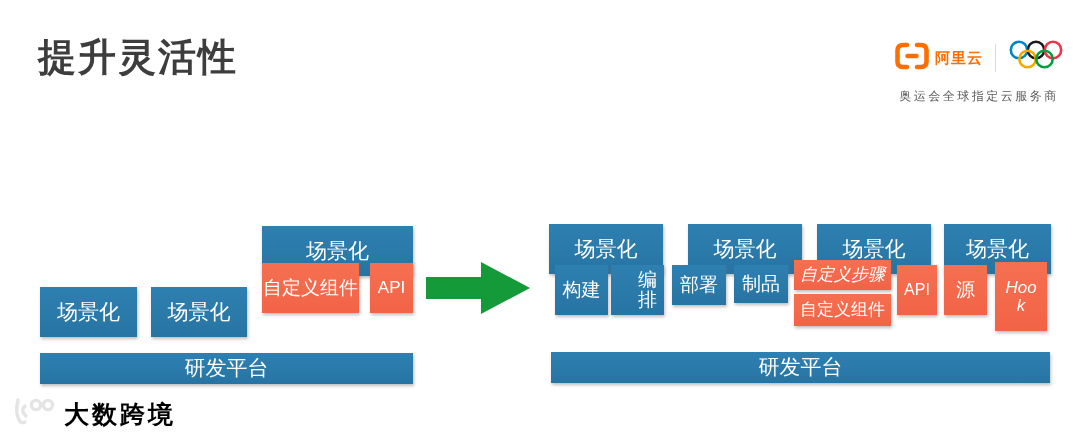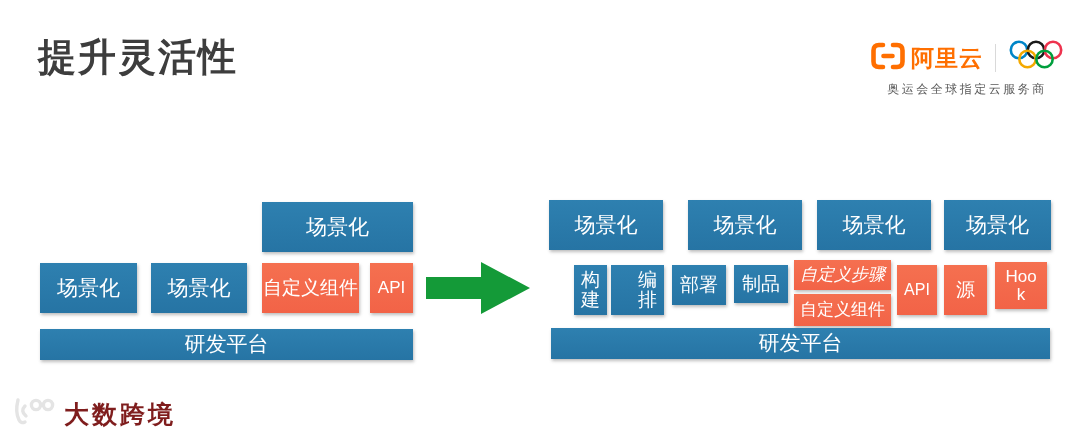--- a/index.html
+++ b/index.html
@@ -8,42 +8,42 @@
     background:#ffffff;overflow:hidden;
     font-family:"Liberation Sans","DejaVu Sans",sans-serif;
   }
   .page-title{
     position:absolute;left:38px;top:32px;
     font-size:38px;font-weight:600;color:#3d3d3d;letter-spacing:2px;
   }
   
   .brand{position:absolute;top:38px;right:16px;display:flex;flex-direction:column;align-items:center;}
   .brand-row{display:flex;align-items:center;}
-  .brand-name{color:#ff6f00;font-size:23px;font-weight:700;margin-left:5px;letter-spacing:1px;}
+  .brand-name{color:#ff6f00;font-size:15px;font-weight:700;margin-left:5px;letter-spacing:1px;}
   .brand-divider{width:1px;height:28px;background:#d9d9d9;margin:0 12px;}
-  .brand-subtitle{margin-top:3px;font-size:12px;color:#595959;letter-spacing:2.5px;white-space:nowrap;}
+  .brand-subtitle{margin-top:10px;font-size:12px;color:#595959;letter-spacing:2.5px;white-space:nowrap;}
   
   .box{
     position:absolute;display:flex;align-items:center;justify-content:center;
     color:#ffffff;text-align:center;line-height:1.05;
     box-shadow:1px 2px 3px rgba(110,110,110,.45);
     box-sizing:border-box;
   }
   .blue{background:linear-gradient(#2e80b0,#2674a4);}
   .orange{background:linear-gradient(#f57050,#f26347);}
-  .f21{font-size:21px;}
+  .f21{font-size:21px;margin-top:24px;}
   .f19{font-size:19px;}
   .f17{font-size:17px;}
   .f16{font-size:16px;}
   .hook{word-break:break-all;padding:0 7px;}
   .arrow-wrap{position:absolute;left:424px;top:260px;}
   
   .watermark{
     position:absolute;left:12px;top:396px;display:flex;align-items:center;
-    color:#7f1d1d;font-weight:700;font-size:25px;letter-spacing:3px;
+    color:#000000;font-weight:700;font-size:25px;letter-spacing:3px;
   }
   .watermark svg{margin-right:8px;}
 </style>
 </head>
 <body>
 
 <div class="page">
 
   <div class="page-title">提升灵活性</div>
 
@@ -86,31 +86,31 @@
     <svg width="110" height="56" viewBox="0 0 110 56">
       <polygon points="2,17 57,17 57,2 106,28 57,54 57,39 2,39" fill="#149a38"></polygon>
     </svg>
   </div>
 
   <div class="box blue f21" style="left:549px;top:200px;width:114px;height:50px;">场景化</div>
   <div class="box blue f21" style="left:688px;top:200px;width:114px;height:50px;">场景化</div>
   <div class="box blue f21" style="left:817px;top:200px;width:114px;height:50px;">场景化</div>
   <div class="box blue f21" style="left:944px;top:200px;width:107px;height:50px;">场景化</div>
 
-  <div class="box blue f19" style="left:574px;top:265px;width:33px;height:50px;">构建</div>
+  <div class="box blue f19" style="left:555px;top:265px;width:53px;height:50px;">构建</div>
   <div class="box blue f19" style="left:611px;top:265px;width:53px;height:50px;padding-left:20px;">编排</div>
   <div class="box blue f19" style="left:672px;top:265px;width:54px;height:40px;">部署</div>
   <div class="box blue f19" style="left:734px;top:265px;width:54px;height:38px;">制品</div>
 
   <div class="box orange f17" style="left:794px;top:260px;width:97px;height:30px;font-style:italic;">自定义步骤</div>
   <div class="box orange f17" style="left:794px;top:294px;width:97px;height:32px;">自定义组件</div>
 
   <div class="box orange f16" style="left:897px;top:265px;width:40px;height:50px;">API</div>
   <div class="box orange f19" style="left:944px;top:265px;width:43px;height:50px;">源</div>
-  <div class="box orange f17 hook" style="left:995px;top:262px;width:52px;height:47px;">Hook</div>
+  <div class="box orange f17 hook" style="left:995px;top:262px;width:52px;height:69px;font-style:italic;">Hook</div>
 
   <div class="box blue f21" style="left:551px;top:328px;width:499px;height:31px;">研发平台</div>
 
   <div class="watermark">
     <span>
       <svg width="44" height="30" viewBox="0 0 44 30">
         <g fill="none" stroke="#e4e4e4" stroke-width="3.4" stroke-linecap="round">
           <path d="M6 4 Q3 16 7 24 Q9 28 13 26"></path>
           <path d="M13 10 Q8 15 14 20"></path>
           <circle cx="24" cy="9" r="4.6"></circle>

